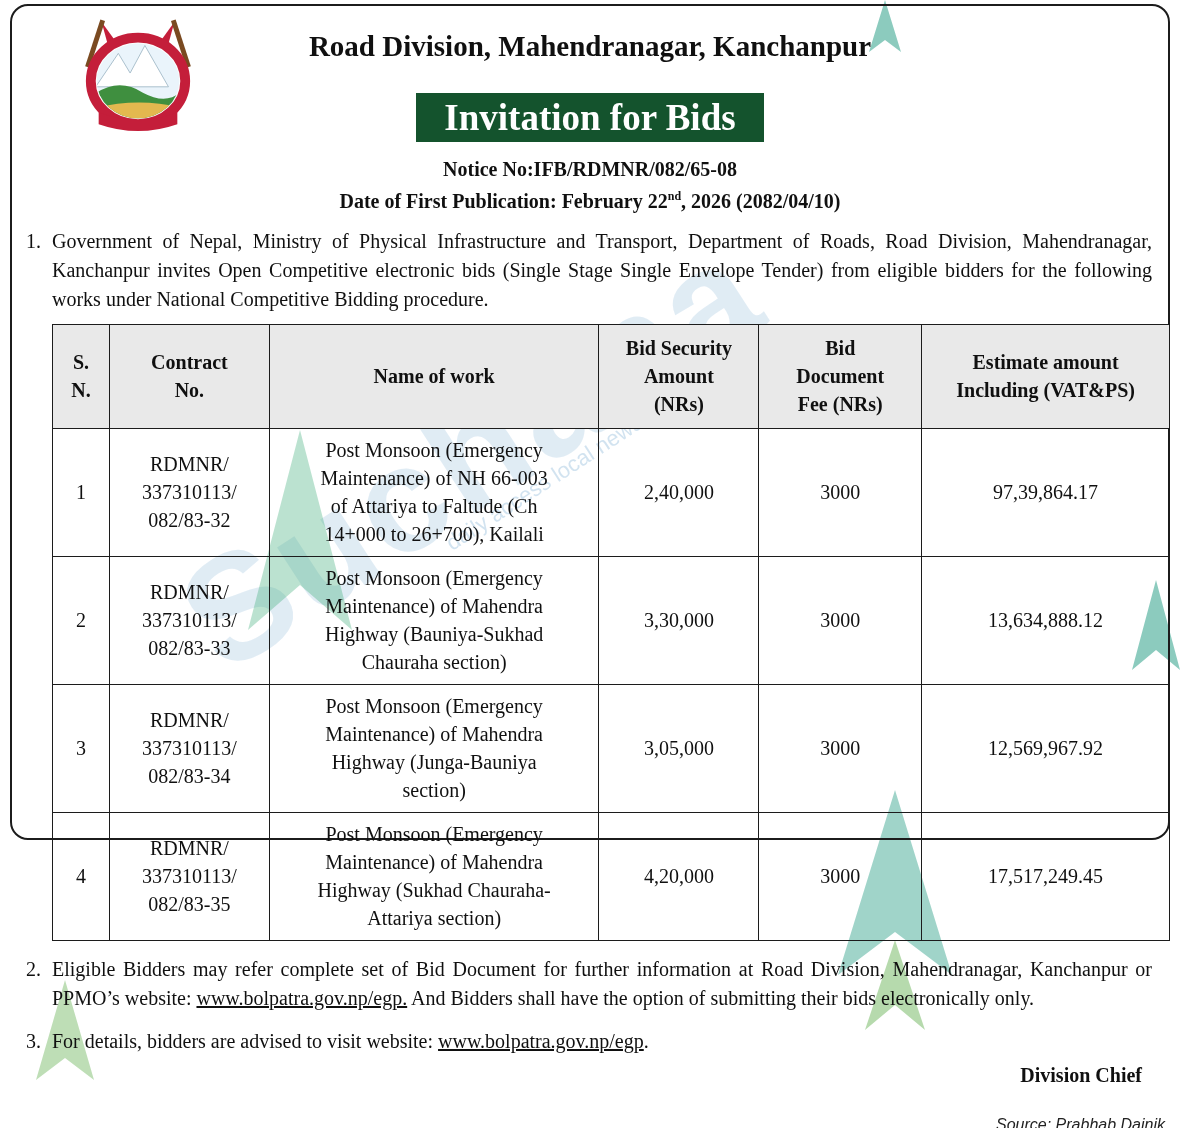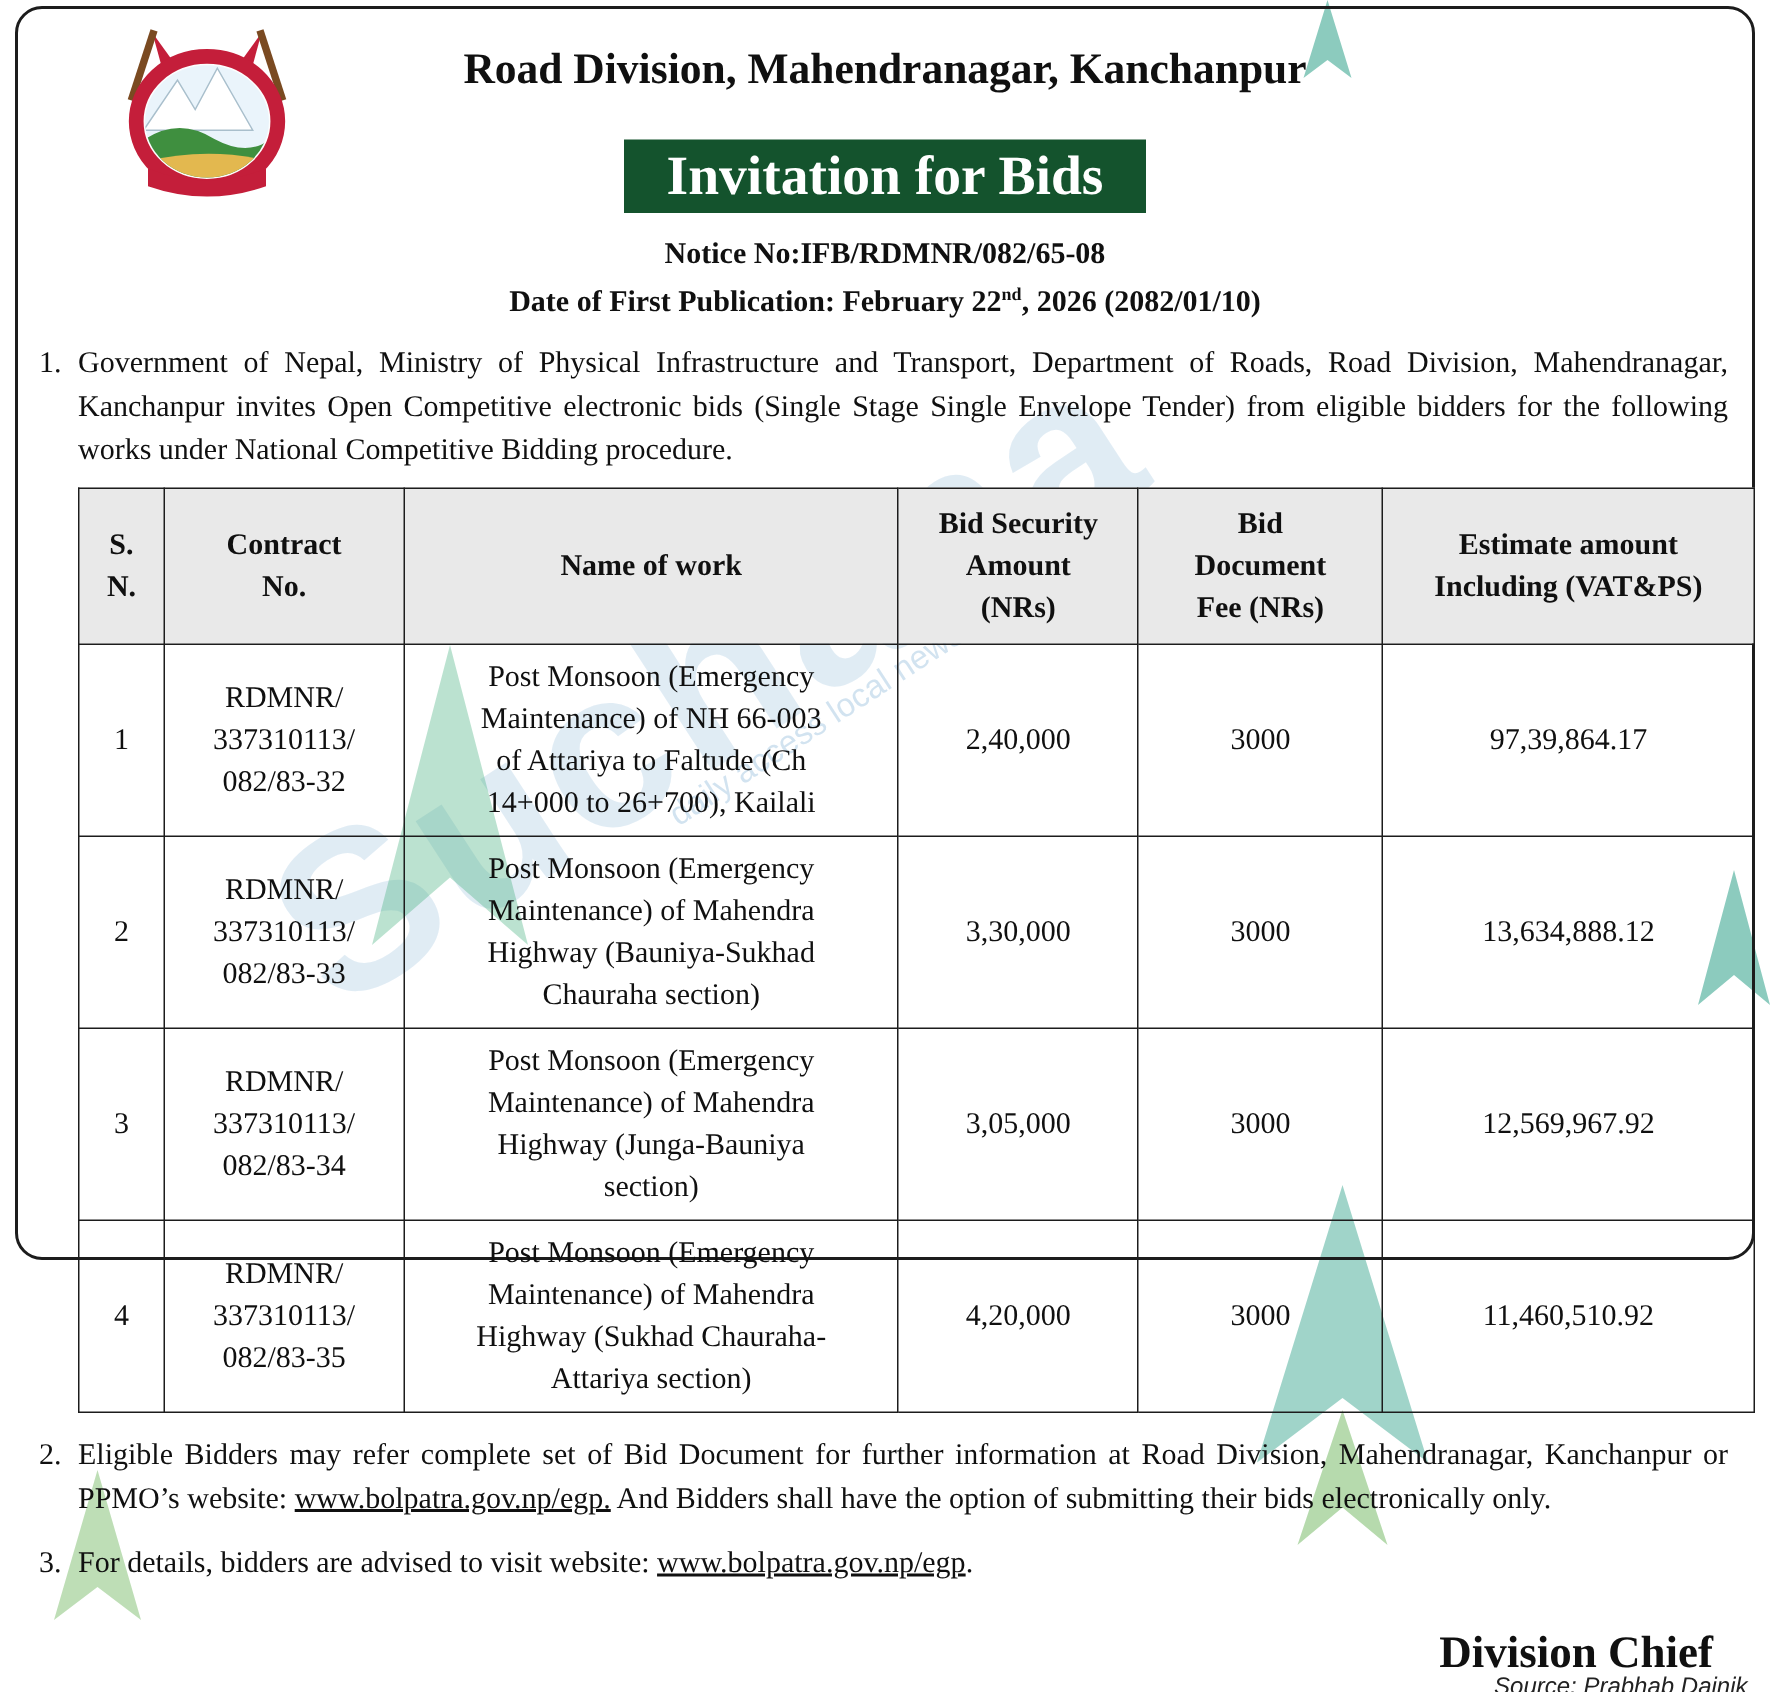--- a/index.html
+++ b/index.html
@@ -33,21 +33,21 @@
   .item-no { flex:0 0 26px; }
   .item-body { flex:1; padding-right:2px; }
   .link { text-decoration:underline; }
 
   table.bids { border-collapse:collapse; margin:10px 0 0 26px; width:1118px; }
   .bids th, .bids td { border:1.6px solid #1c1c1c; text-align:center; vertical-align:middle;
             font-size:20px; line-height:28px; white-space:pre-line; padding:6px 6px; }
   .bids thead th { background:#e9e9e9; font-weight:bold; height:104px; }
   .bids tbody td { height:128px; background:transparent; }
 
-  .signature { text-align:right; font-weight:bold; font-size:30px; padding-right:12px; margin-top:28px; }
+  .signature { text-align:right; font-weight:bold; font-size:20px; padding-right:12px; margin-top:8px; }
 
   .source { position:absolute; right:16px; top:1104px; z-index:1; font-style:italic;
             font-size:16px; font-family:"Liberation Sans", sans-serif; color:#222;margin-top:12px; }
 </style>
 </head>
 <body>
 
 <div class="page">
 
   <div class="wm-layer">
@@ -89,21 +89,21 @@
         <path d="M20 80 Q45 62 70 78 Q96 92 112 74 L112 108 L20 108 Z" fill="#3f8f3f"></path>
         <path d="M20 94 Q66 82 112 94 L112 108 L20 108 Z" fill="#e3b84f"></path>
       </g>
       <path d="M25 98 Q65 114 105 98 L105 110 Q65 124 25 110 Z" fill="#c41e3a"></path>
     </svg>
 
     <div class="header">
       <div class="org-title">Road Division, Mahendranagar, Kanchanpur</div><br>
       <div class="banner">Invitation for Bids</div>
       <div class="notice-no">Notice No:IFB/RDMNR/082/65-08</div>
-      <div class="pub-date"><span>Date of First Publication: February 22</span><sup>nd</sup><span>, 2026 (2082/01/10)</span></div>
+      <div class="pub-date"><span>Date of First Publication: February 22</span><sup>nd</sup><span>, 2026 (2082/04/10)</span></div>
     </div>
 
     <div class="item">
       <span class="item-no">1.</span>
       <span class="item-body">Government of Nepal, Ministry of Physical Infrastructure and Transport, Department of Roads, Road Division, Mahendranagar, Kanchanpur invites Open Competitive electronic bids (Single Stage Single Envelope Tender) from eligible bidders for the following works under National Competitive Bidding procedure.</span>
     </div>
 
     <table class="bids">
       <colgroup>
         <col style="width:57px">
@@ -174,21 +174,21 @@
           <td>4</td>
           <td>RDMNR/
 337310113/
 082/83-35</td>
           <td>Post Monsoon (Emergency
 Maintenance) of Mahendra
 Highway (Sukhad Chauraha-
 Attariya section)</td>
           <td>4,20,000</td>
           <td>3000</td>
-          <td>11,460,510.92</td>
+          <td>17,517,249.45</td>
         </tr>
       </tbody>
     </table>
 
     <div class="item">
       <span class="item-no">2.</span>
       <span class="item-body"><span>Eligible Bidders may refer complete set of Bid Document for further information at Road Division, Mahendranagar, Kanchanpur or PPMO’s website: </span><span class="link">www.bolpatra.gov.np/egp.</span><span> And Bidders shall have the option of submitting their bids electronically only.</span></span>
     </div>
 
     <div class="item">

